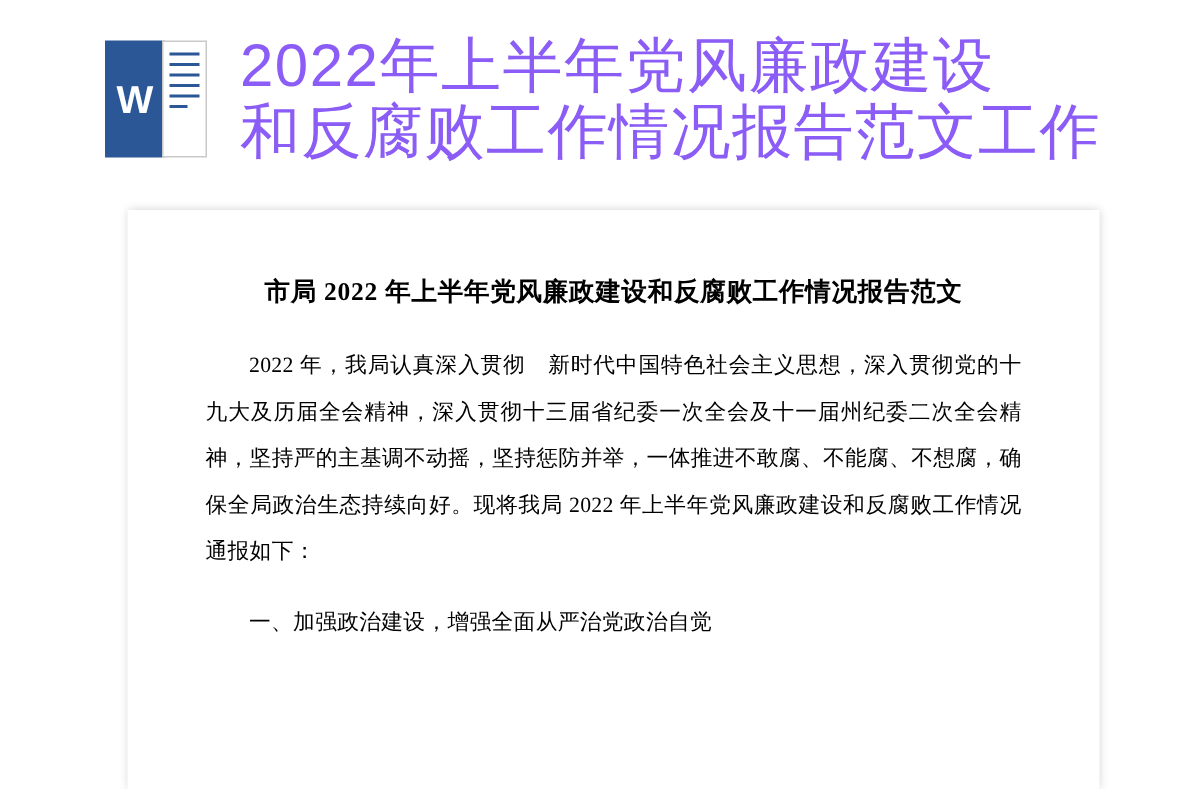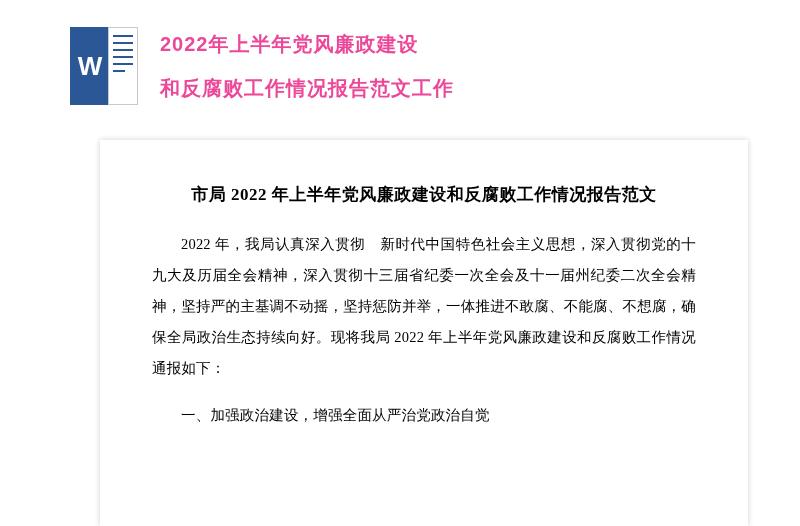--- a/index.html
+++ b/index.html
@@ -74,32 +74,32 @@
     height: 2px;
     background: #2b5797;
     margin-bottom: 5px;
   }
   .doc-icon .page-block i.short {
     width: 60%;
   }
 
   .header-title {
     font-family: "Liberation Sans", sans-serif;
-    font-size: 20px;
+    font-size: 40px;
     line-height: 44px;
-    color: #ec4899;
-    font-weight: 700;
+    color: #8b5cf6;
+    font-weight: 400;
     letter-spacing: 1px;
     white-space: pre-line;
   }
 
   
   .sheet {
     position: absolute;
-    left: 100px;
+    left: 85px;
     top: 140px;
     width: 648px;
     height: 386px;
     background: #ffffff;
     box-shadow: 0 0 6px rgba(0,0,0,0.18);
     box-sizing: border-box;
     padding: 38px 52px 0 52px;
     overflow: hidden;
   }
   .doc-title {

